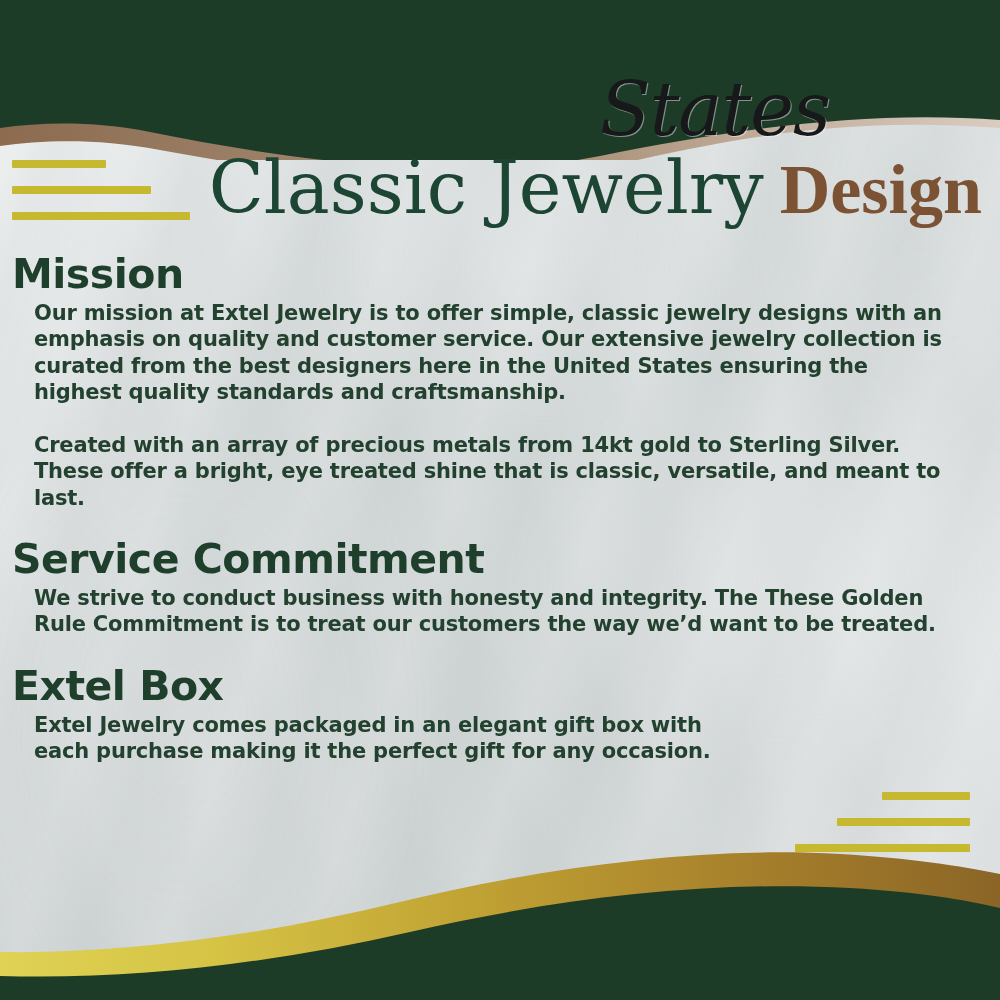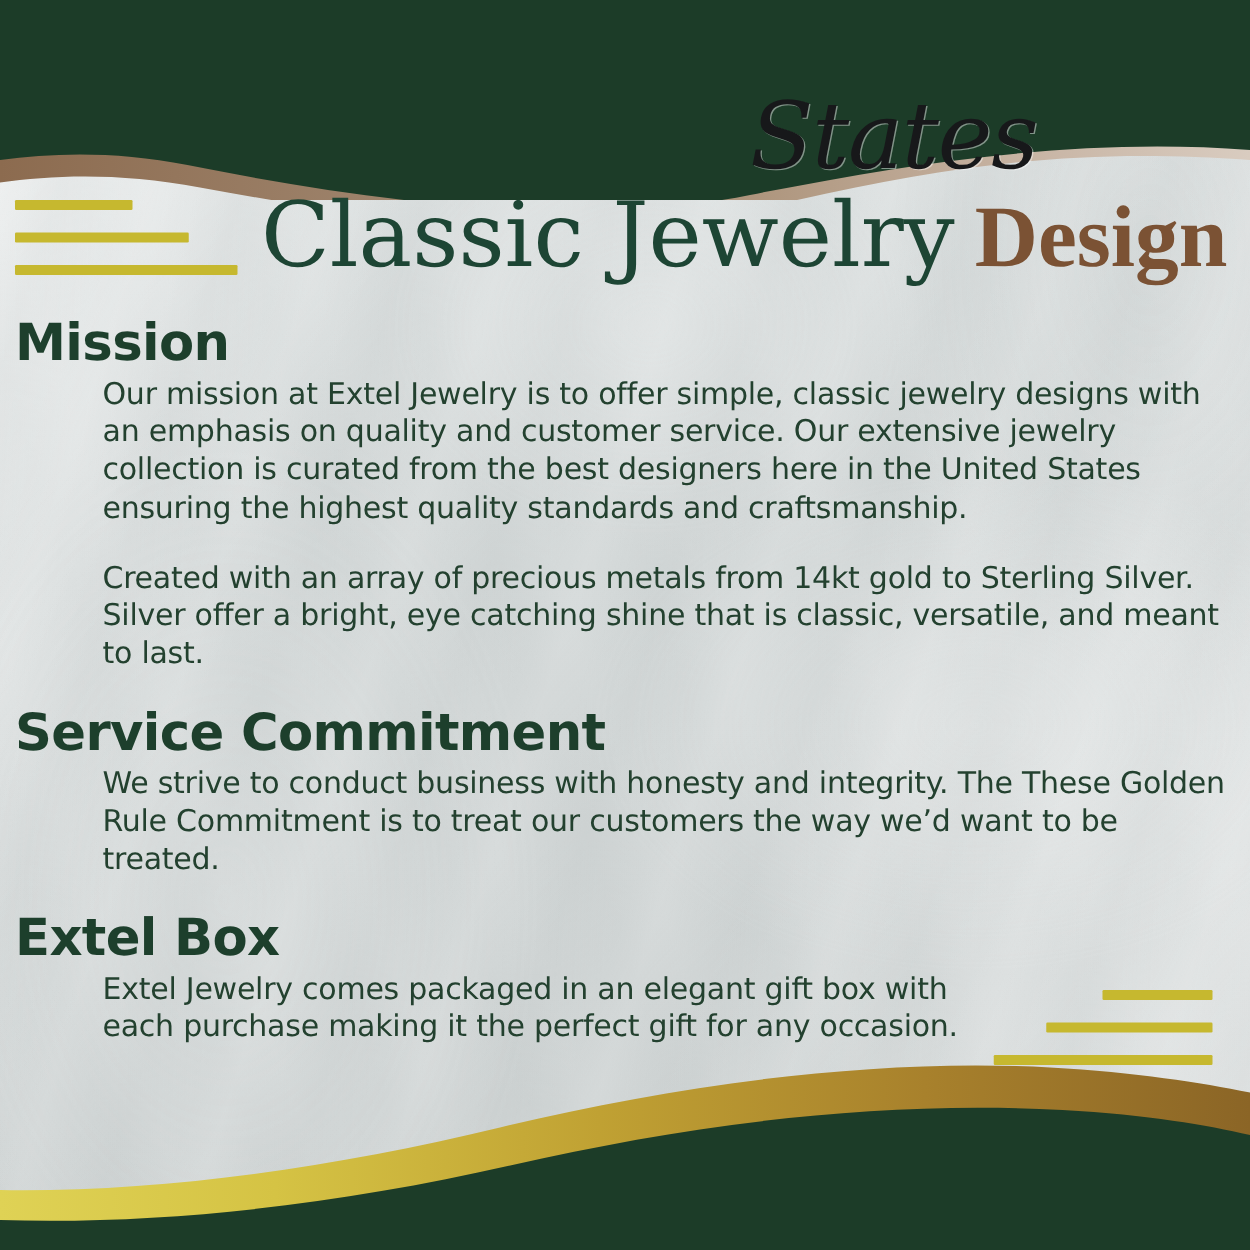--- a/index.html
+++ b/index.html
@@ -128,24 +128,24 @@
   .sec-heading {
     margin: 0 0 2px 0;
     font-family: "DejaVu Sans", "Liberation Sans", sans-serif;
     font-weight: bold;
     font-size: 41px;
     line-height: 1.12;
     color: #1d3f2c;
     letter-spacing: -0.5px;
   }
   .sec-body {
-    margin: 0 0 0 70px;
+    margin: 0 0 0 22px;
     font-family: "DejaVu Sans", "Liberation Sans", sans-serif;
-    font-weight: normal;
-    font-size: 24px;
+    font-weight: bold;
+    font-size: 21px;
     line-height: 1.26;
     color: #23412f;
     letter-spacing: -0.2px;
     max-width: 910px;
   }
   .sec-giftbox .sec-body { max-width: 720px; }
 </style>
 </head>
 <body>
 
@@ -203,21 +203,21 @@
   </div>
 
   <div class="content">
 
     <div class="section sec-mission">
       <h2 class="sec-heading">Mission</h2>
       <p class="sec-body">Our mission at Extel Jewelry is to offer simple, classic jewelry designs with an emphasis on quality and customer service. Our extensive jewelry collection is curated from the best designers here in the United States ensuring the highest quality standards and craftsmanship.</p>
     </div>
 
     <div class="section sec-materials">
-      <p class="sec-body">Created with an array of precious metals from 14kt gold to Sterling Silver. Silver offer a bright, eye catching shine that is classic, versatile, and meant to last.</p>
+      <p class="sec-body">Created with an array of precious metals from 14kt gold to Sterling Silver. These offer a bright, eye treated shine that is classic, versatile, and meant to last.</p>
     </div>
 
     <div class="section sec-service">
       <h2 class="sec-heading">Service Commitment</h2>
       <p class="sec-body">We strive to conduct business with honesty and integrity. The These Golden Rule Commitment is to treat our customers the way we’d want to be treated.</p>
     </div>
 
     <div class="section sec-giftbox">
       <h2 class="sec-heading">Extel Box</h2>
       <p class="sec-body">Extel Jewelry comes packaged in an elegant gift box with each purchase making it the perfect gift for any occasion.</p>

